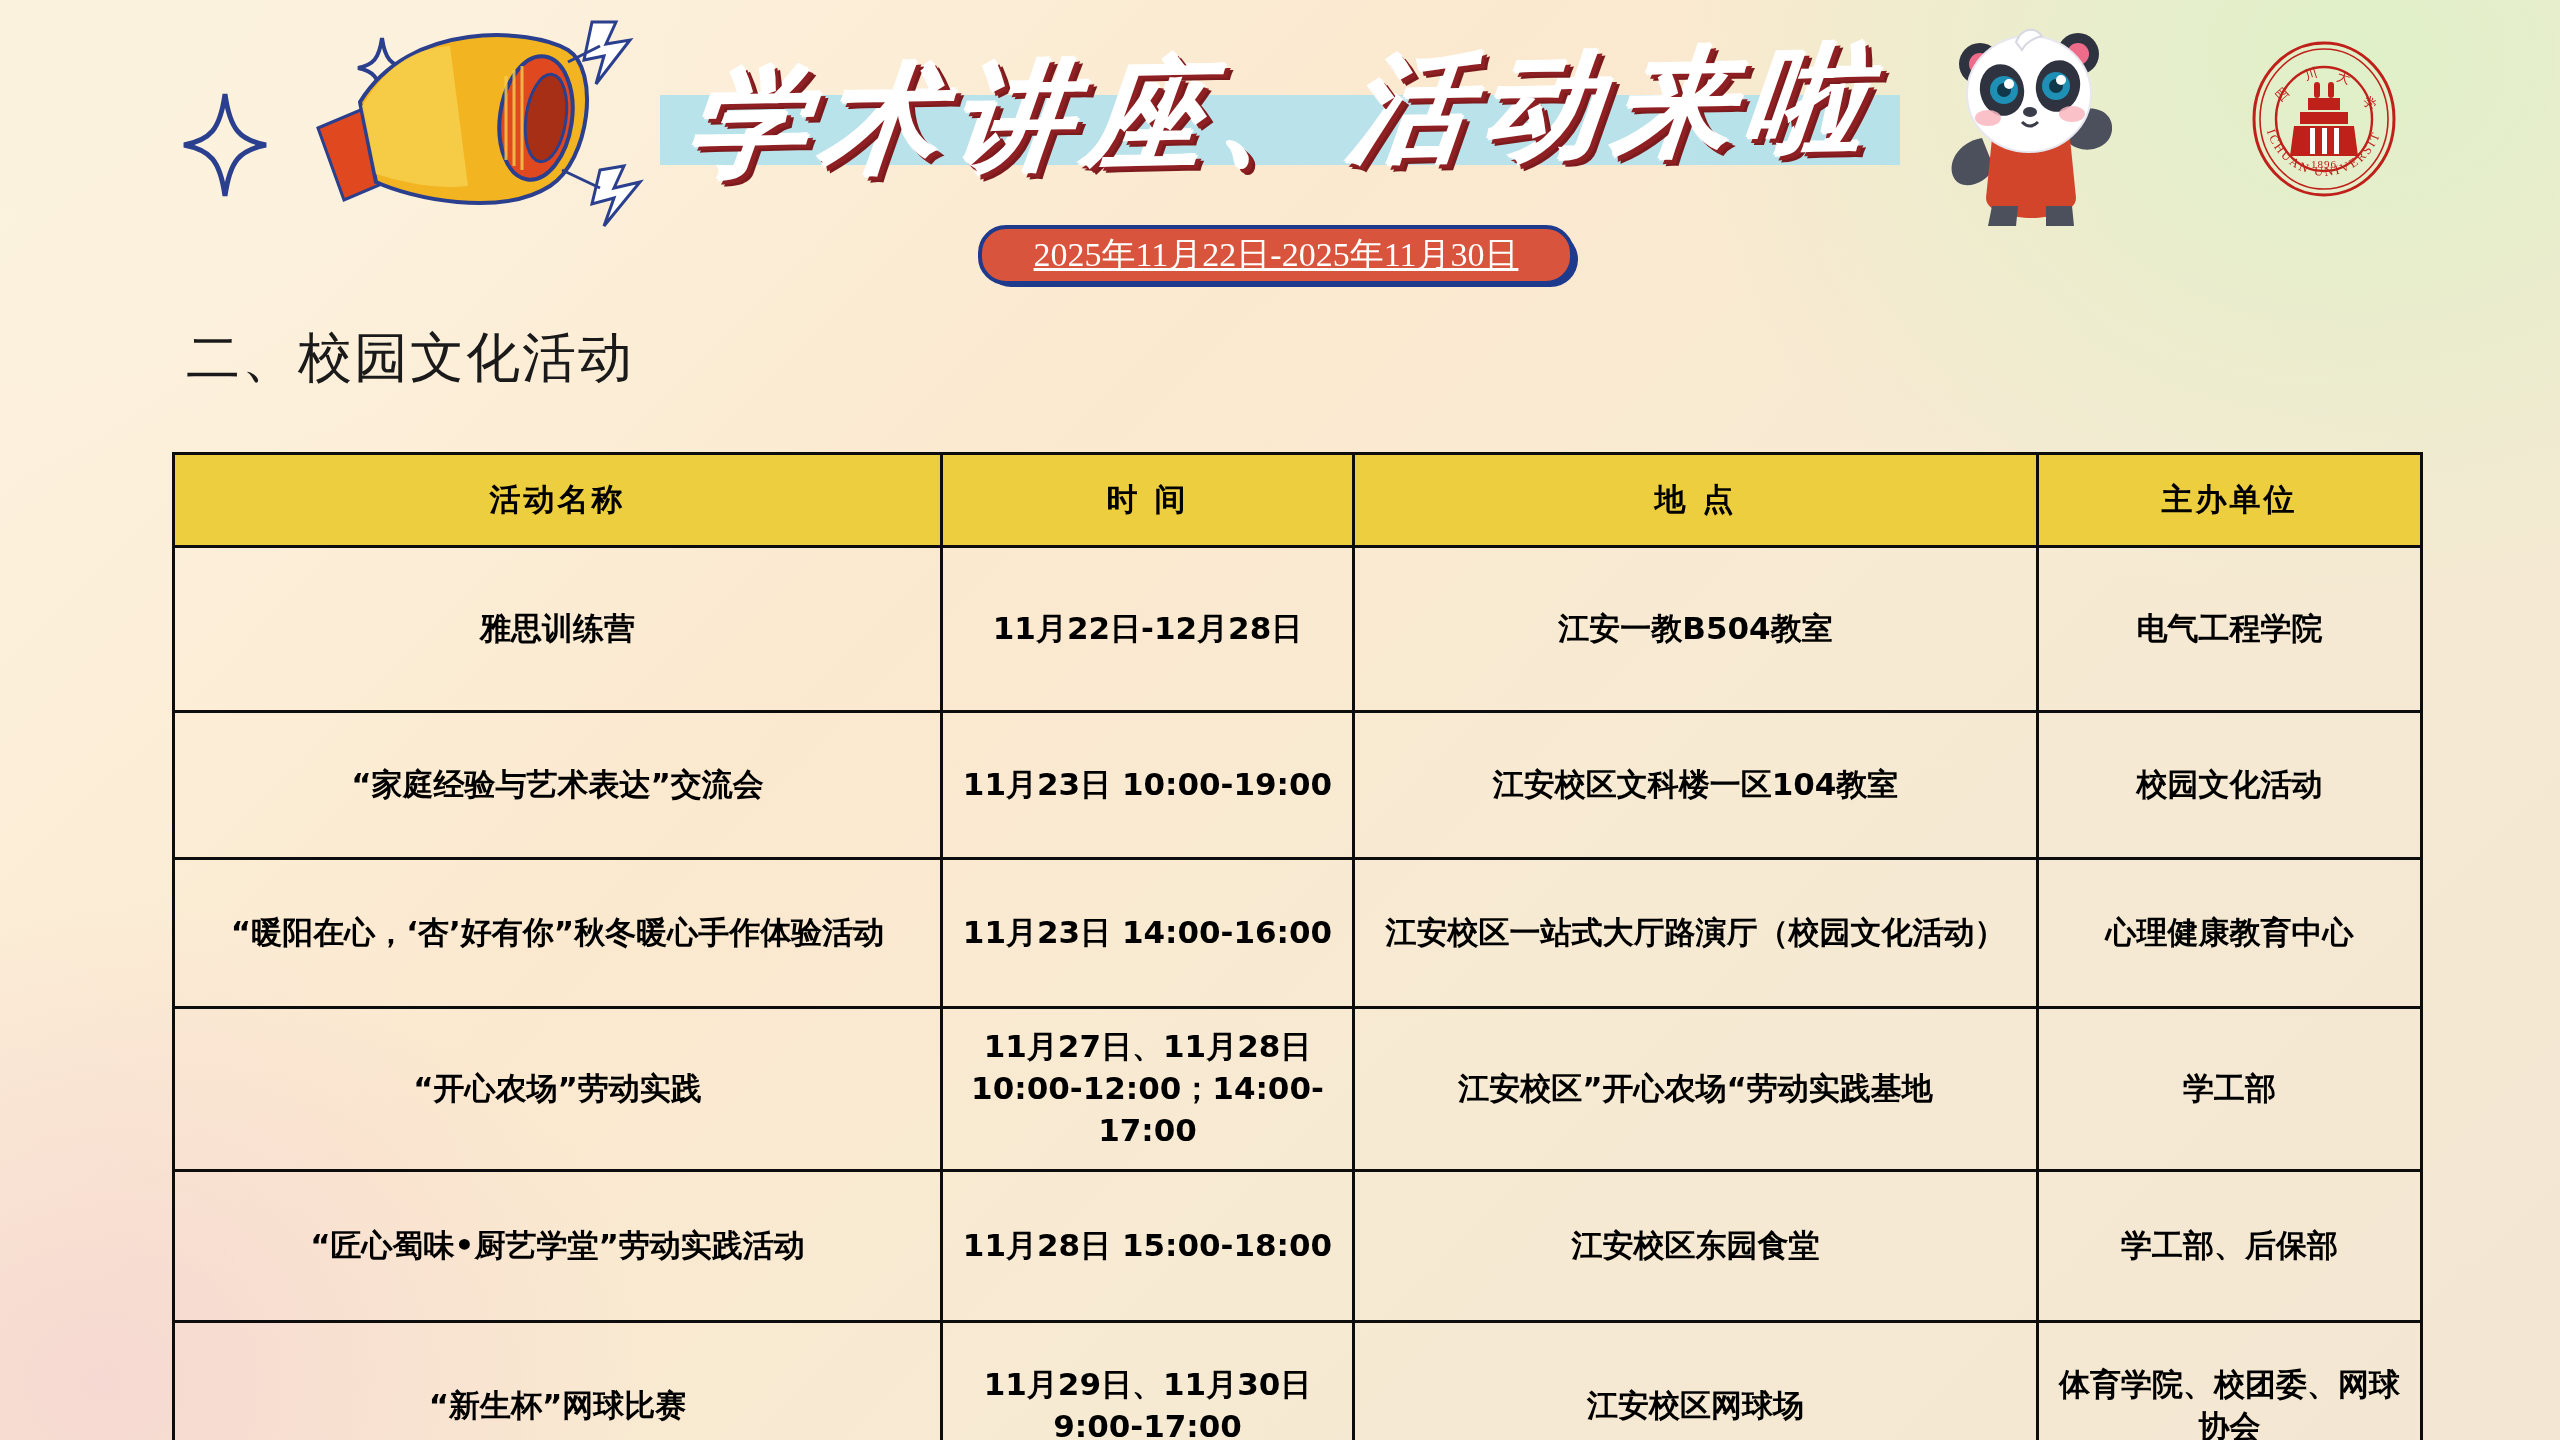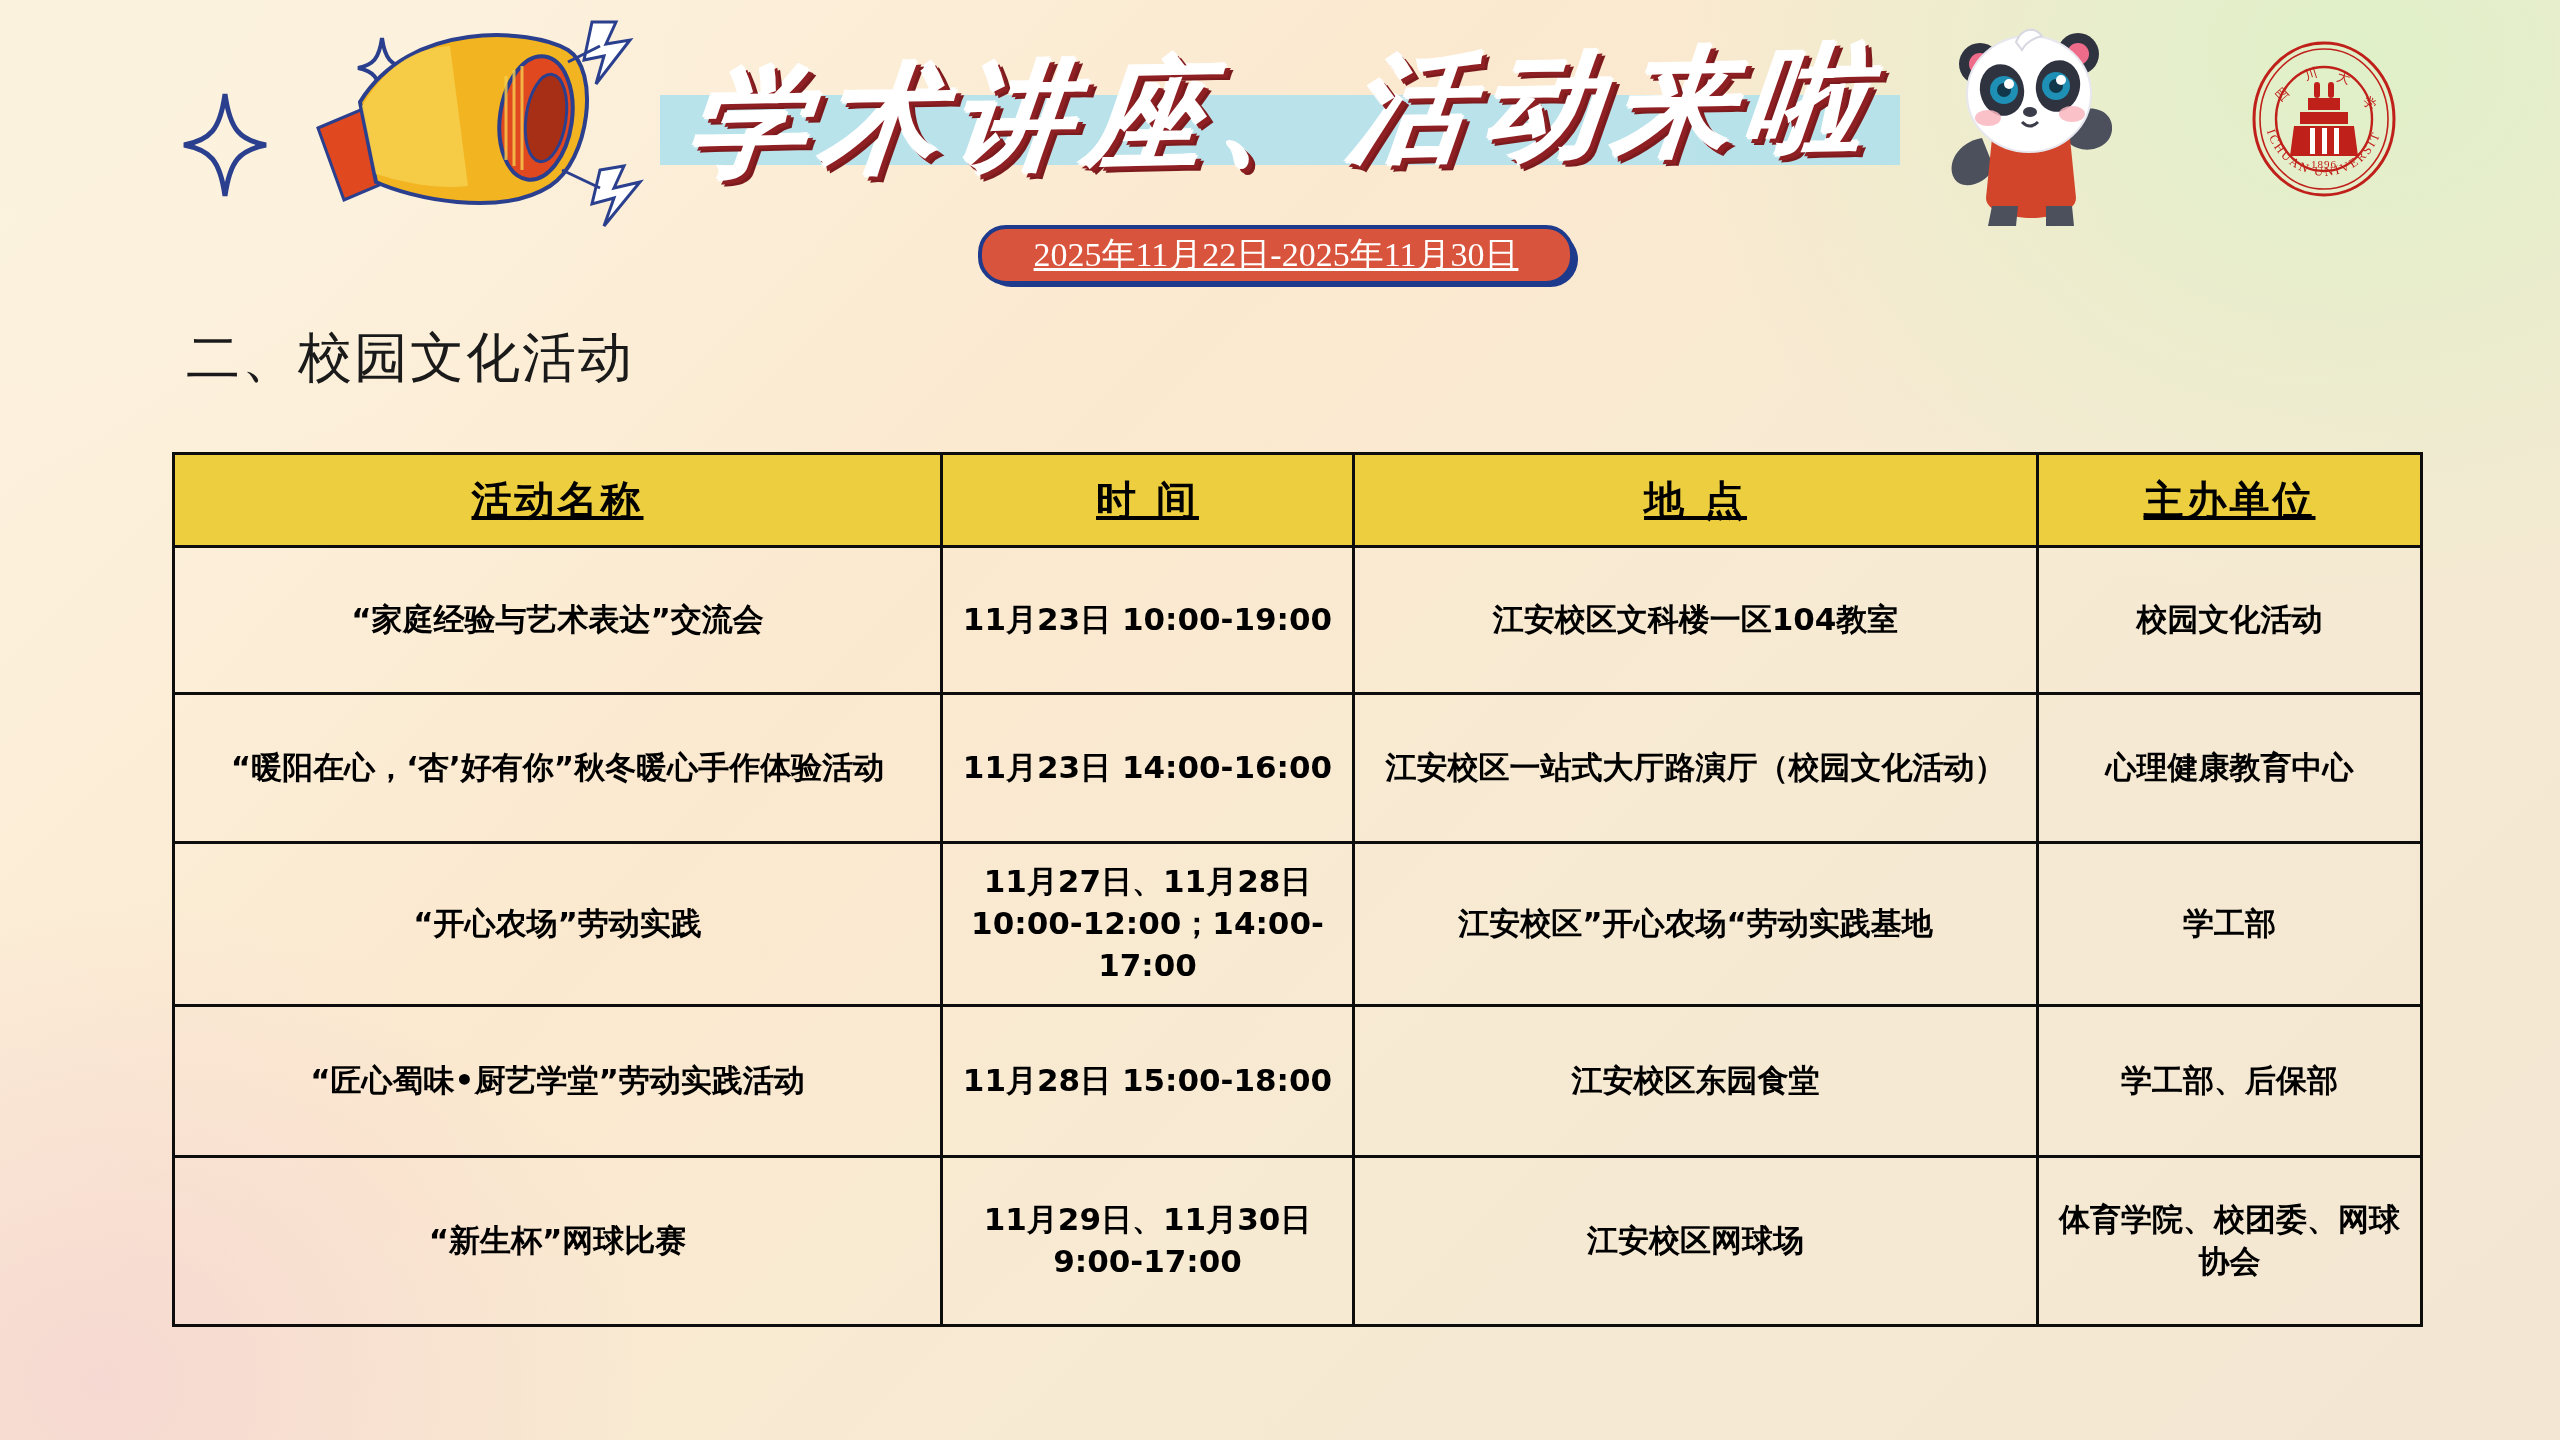--- a/index.html
+++ b/index.html
@@ -170,24 +170,23 @@
     border: 3px solid #0d0d0d;
     text-align: center;
     vertical-align: middle;
     font-weight: bold;
     color: #000;
     padding: 8px 12px;
     line-height: 1.35;
   }
   table.sched th {
     background: #edce3e;
-    font-size: 40px;
+    font-size: 31px;
     letter-spacing: 3px;
     height: 74px;
-    text-decoration: underline;
   }
   table.sched td {
     font-size: 31px;
     background: transparent;
   }
   .col-name  { width: 768px; }
   .col-time  { width: 412px; }
   .col-place { width: 684px; }
   .col-org   { width: 384px; }
 
@@ -331,20 +330,26 @@
       </colgroup>
       <thead>
         <tr>
           <th>活动名称</th>
           <th>时  间</th>
           <th>地  点</th>
           <th>主办单位</th>
         </tr>
       </thead>
       <tbody>
+        <tr class="r1">
+          <td>雅思训练营</td>
+          <td>11月22日-12月28日</td>
+          <td>江安一教B504教室</td>
+          <td>电气工程学院</td>
+        </tr>
         <tr class="r2">
           <td>“家庭经验与艺术表达”交流会</td>
           <td>11月23日 10:00-19:00</td>
           <td>江安校区文科楼一区104教室</td>
           <td>校园文化活动</td>
         </tr>
         <tr class="r3">
           <td>“暖阳在心，‘杏’好有你”秋冬暖心手作体验活动</td>
           <td>11月23日 14:00-16:00</td>
           <td>江安校区一站式大厅路演厅（校园文化活动）</td>

